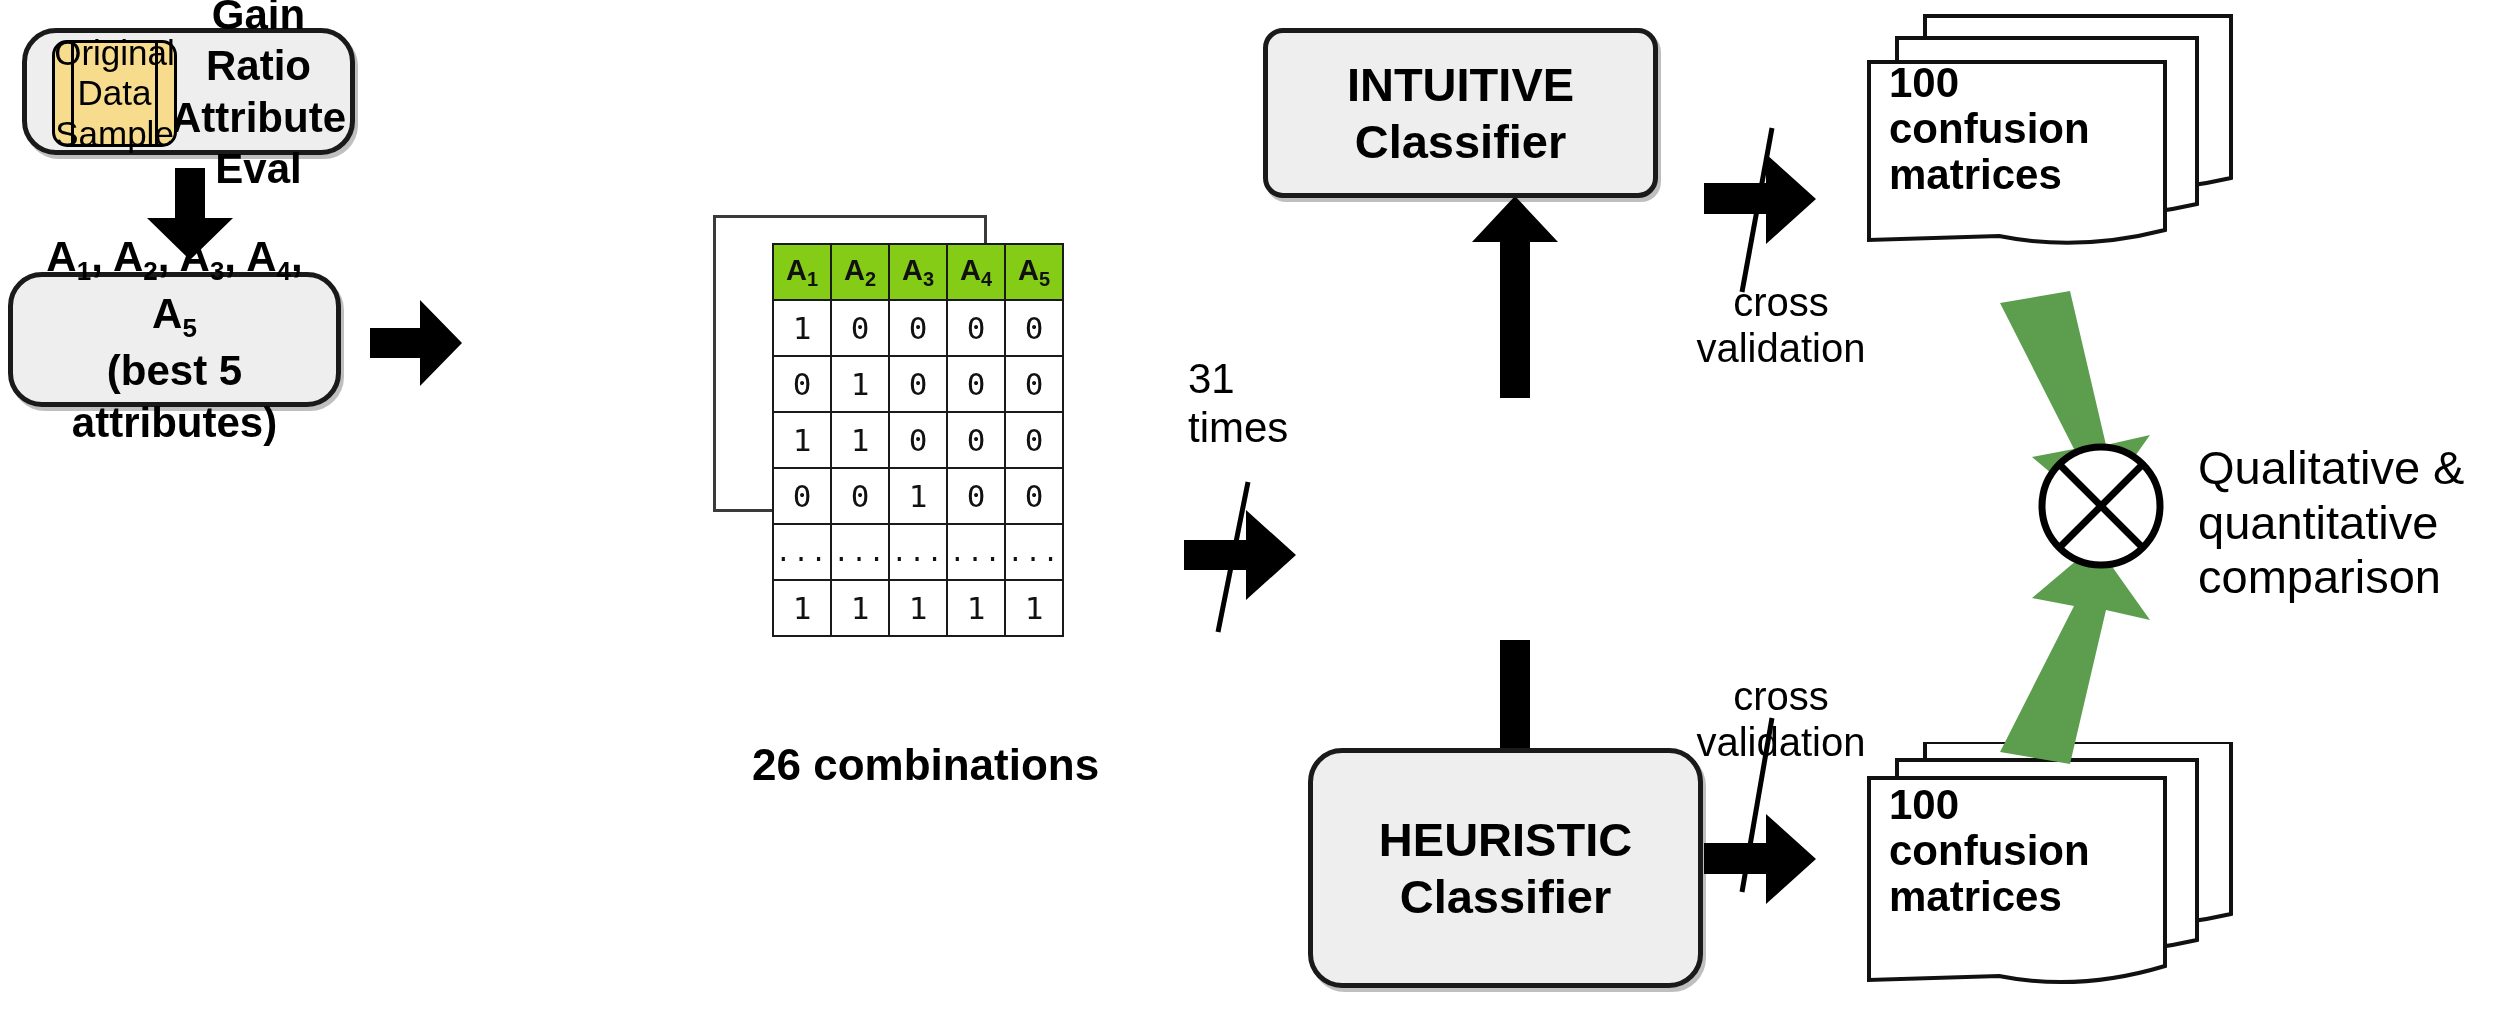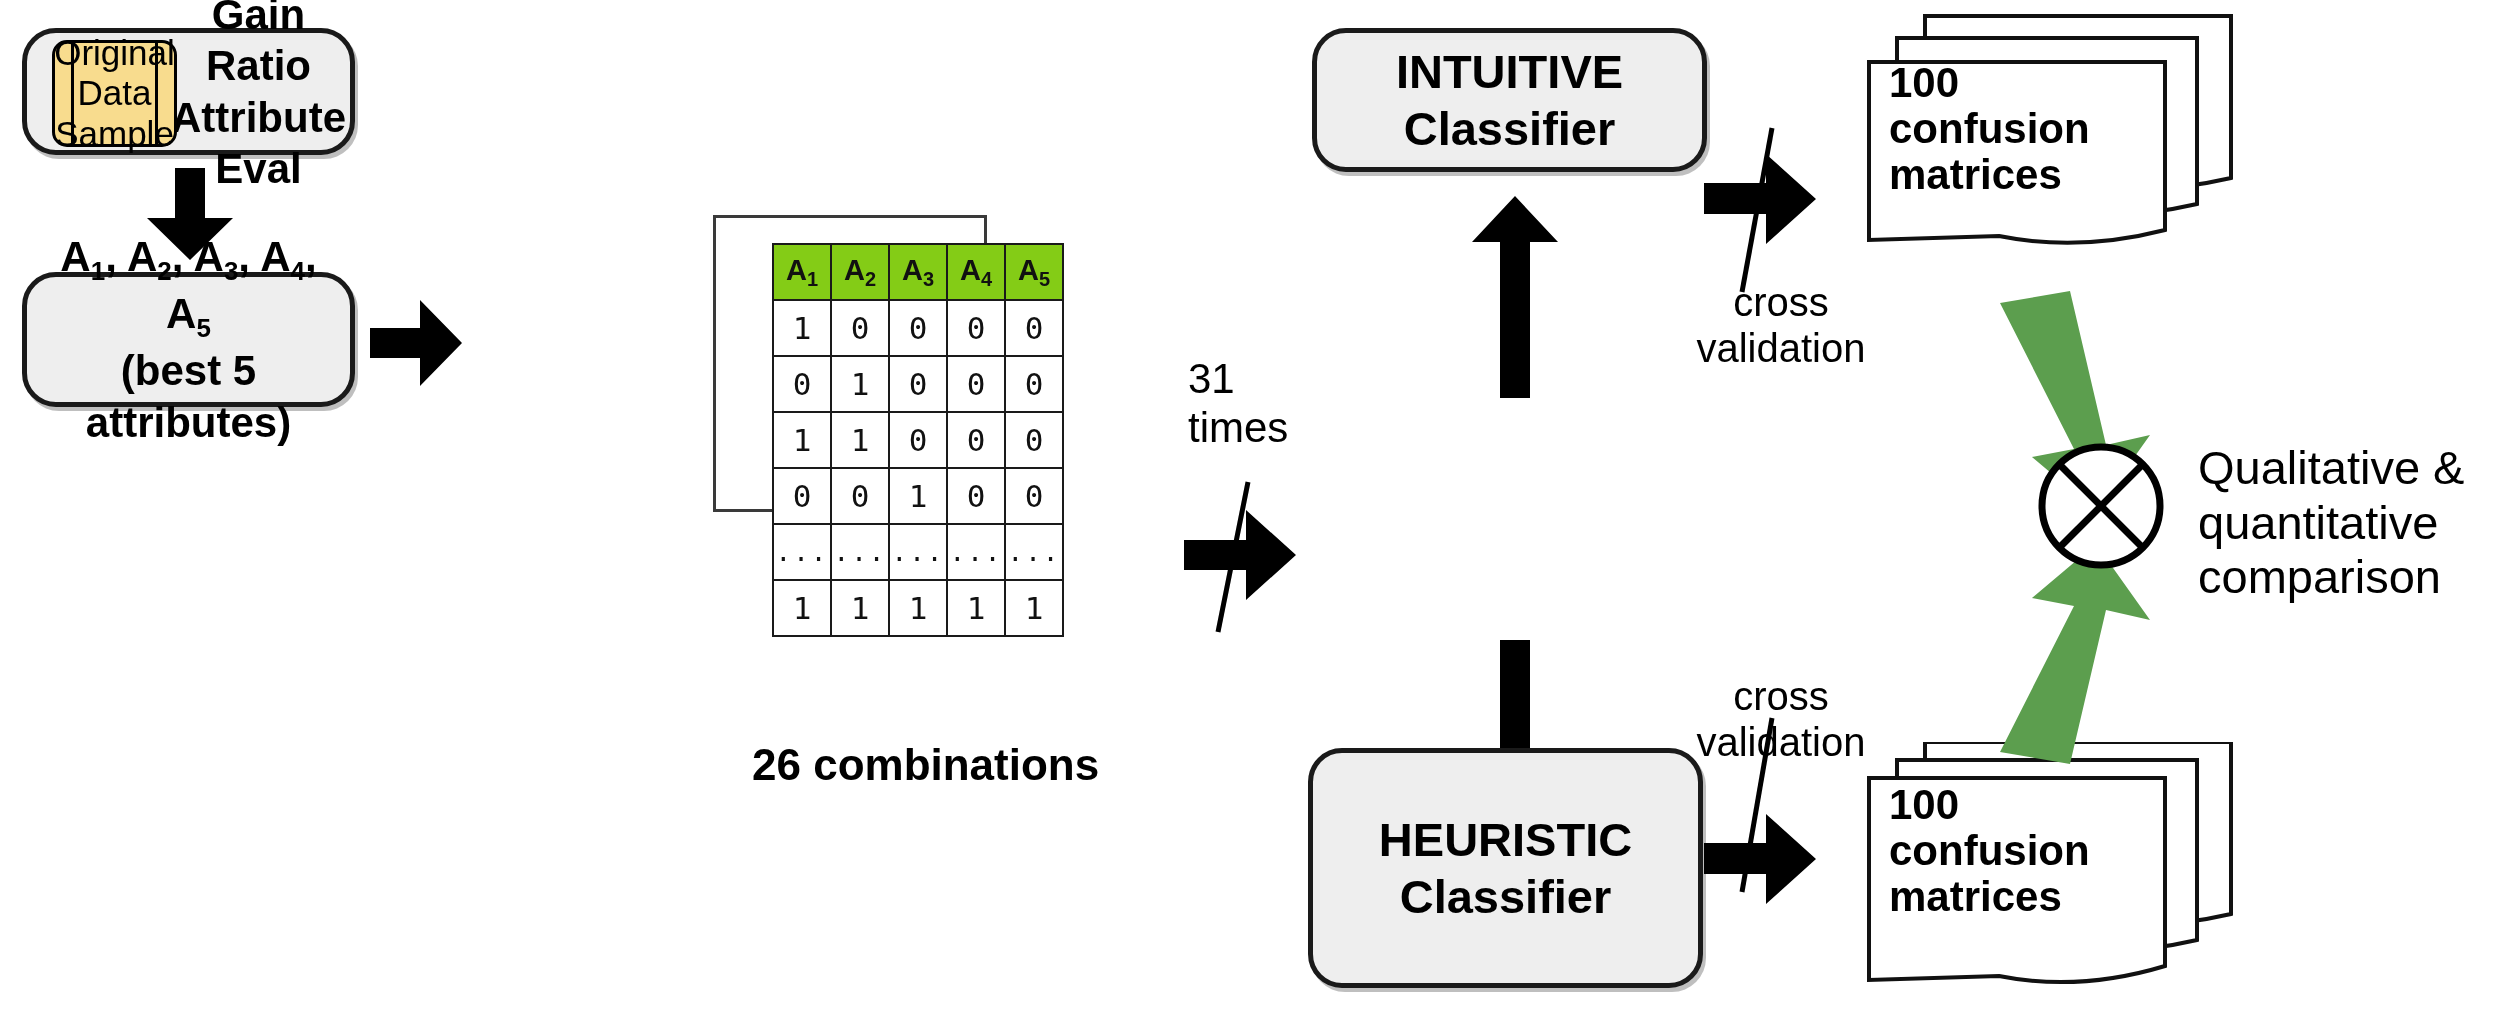--- a/index.html
+++ b/index.html
@@ -121,21 +121,21 @@
 Data
 Sample</span>
   </div>
 
   <div class="arrow" style="left:145px;top:168px;">
     <svg width="90" height="92" viewBox="0 0 90 92">
       <path d="M30 0 H60 V50 H88 L45 92 L2 50 H30 Z" fill="#000"></path>
     </svg>
   </div>
 
-  <div class="rbox" style="left:22px;top:272px;width:333px;height:135px;font-size:42px;">
+  <div class="rbox" style="left:8px;top:272px;width:333px;height:135px;font-size:42px;">
     <span class="txt">
       <span>A<sub style="font-size:26px">1</sub>, A<sub style="font-size:26px">2</sub>, A<sub style="font-size:26px">3</sub>, A<sub style="font-size:26px">4</sub>, A<sub style="font-size:26px">5</sub></span><br>
       <span>(best 5 attributes)</span>
     </span>
   </div>
 
   <div class="arrow" style="left:370px;top:298px;">
     <svg width="92" height="90" viewBox="0 0 92 90">
       <path d="M0 30 H50 V2 L92 45 L50 88 V60 H0 Z" fill="#000"></path>
     </svg>
@@ -215,21 +215,21 @@
       <path d="M45 0 L88 46 H60 V202 H30 V46 H2 Z" fill="#000"></path>
     </svg>
   </div>
 
   <div class="arrow" style="left:1470px;top:640px;">
     <svg width="90" height="160" viewBox="0 0 90 160">
       <path d="M30 0 H60 V112 H88 L45 160 L2 112 H30 Z" fill="#000"></path>
     </svg>
   </div>
 
-  <div class="rbox" style="left:1312px;top:28px;width:395px;height:144px;font-size:47px;">
+  <div class="rbox" style="left:1263px;top:28px;width:395px;height:170px;font-size:47px;border-radius:20px;">
     <span class="txt">
       <span>INTUITIVE</span><br>
       <span>Classifier</span>
     </span>
   </div>
 
   <div class="arrow" style="left:1700px;top:120px;">
     <svg width="140" height="180" viewBox="0 0 140 180">
       <path d="M0 45 H62 V16 L112 61 L62 106 V76 H0 Z" fill="#000" transform="translate(4,18)"></path>
       <line x1="72" y1="8" x2="42" y2="172" stroke="#000" stroke-width="5"></line>

